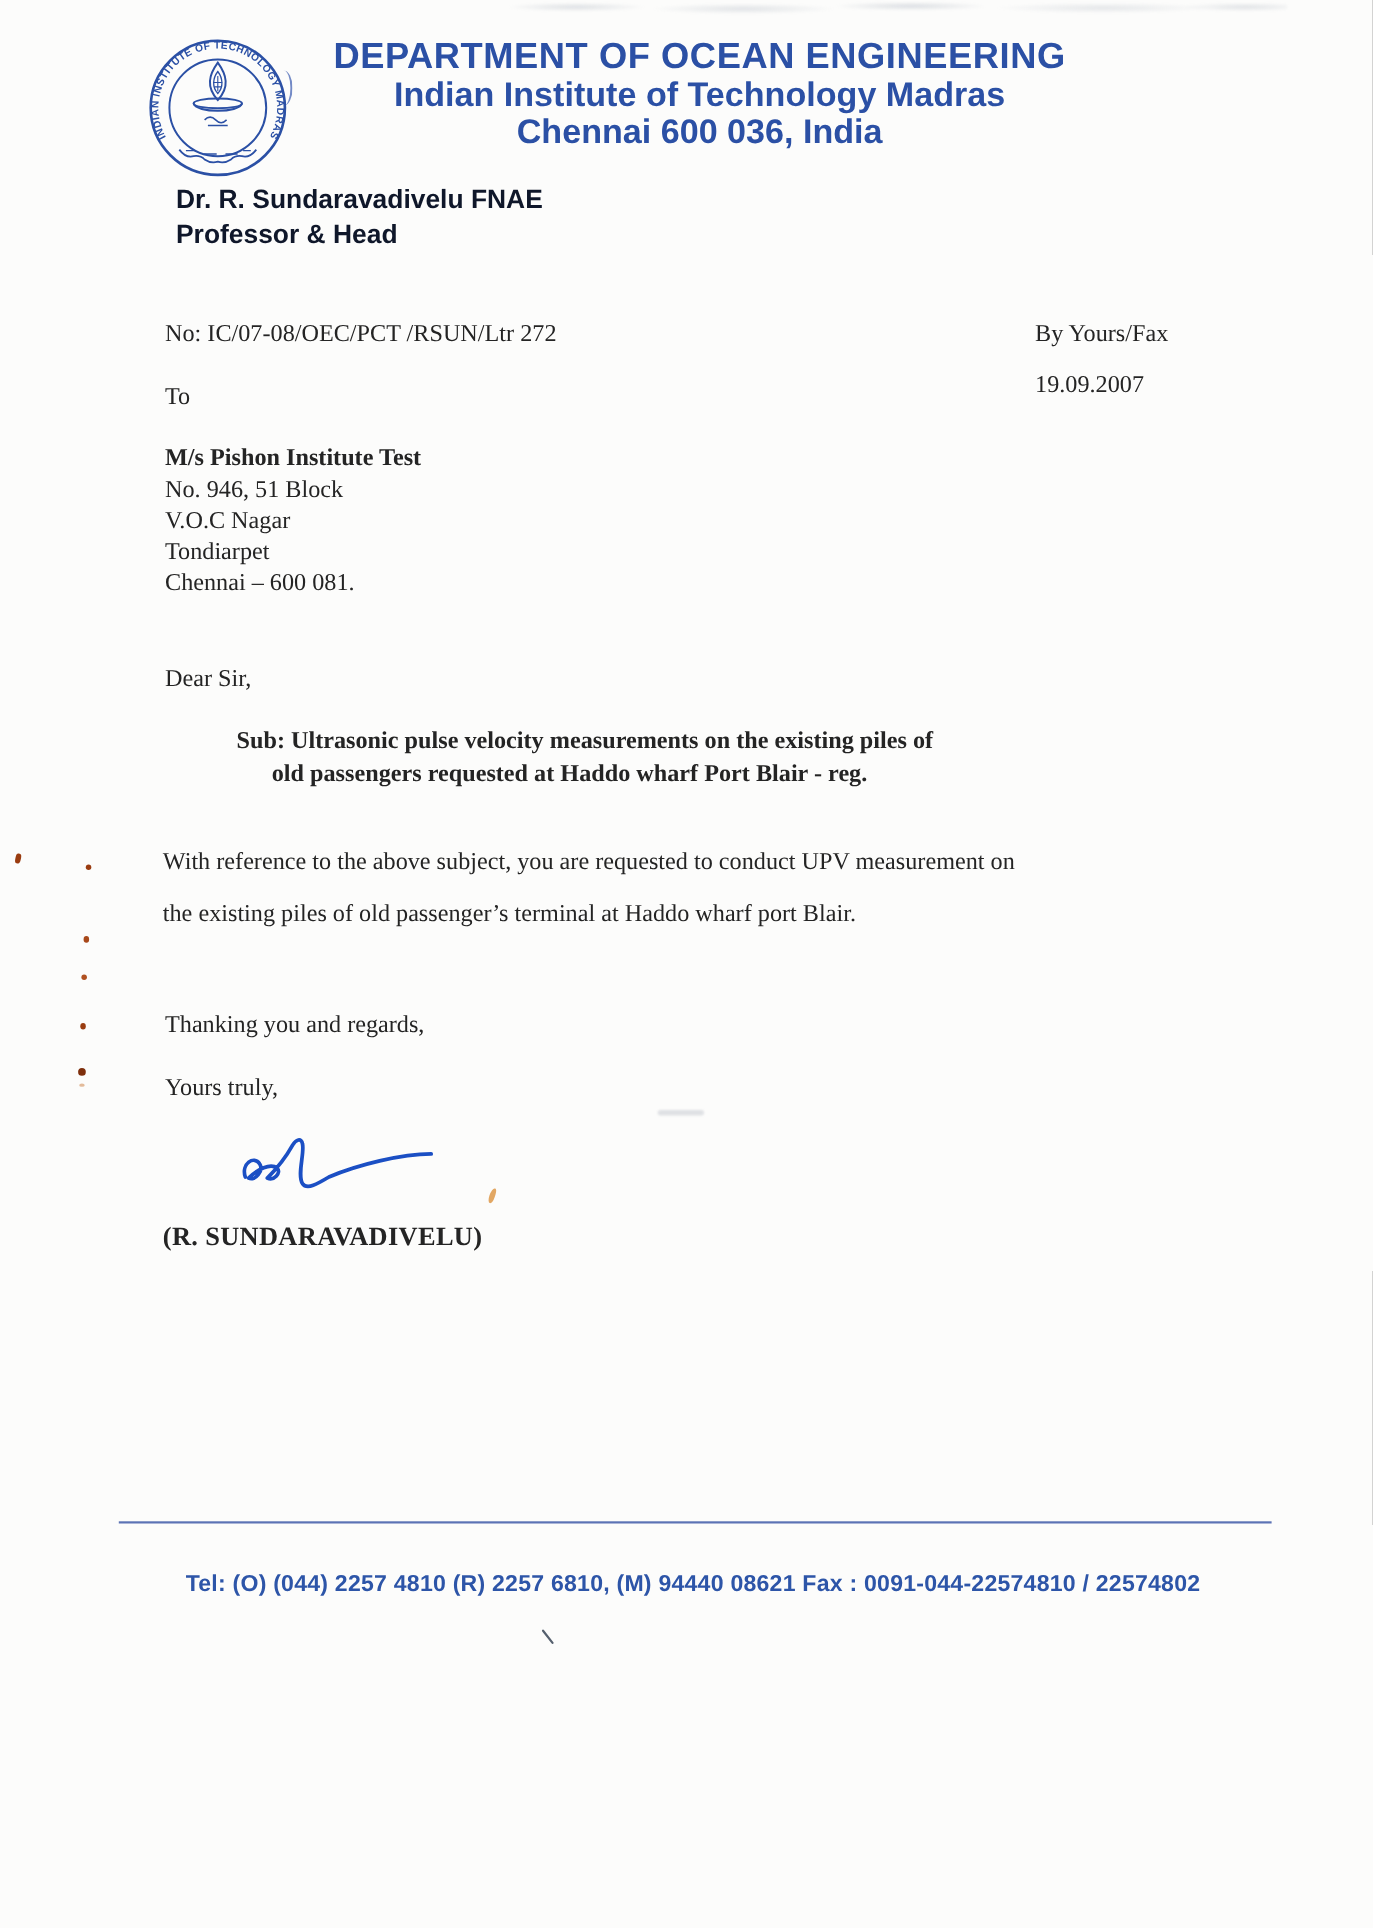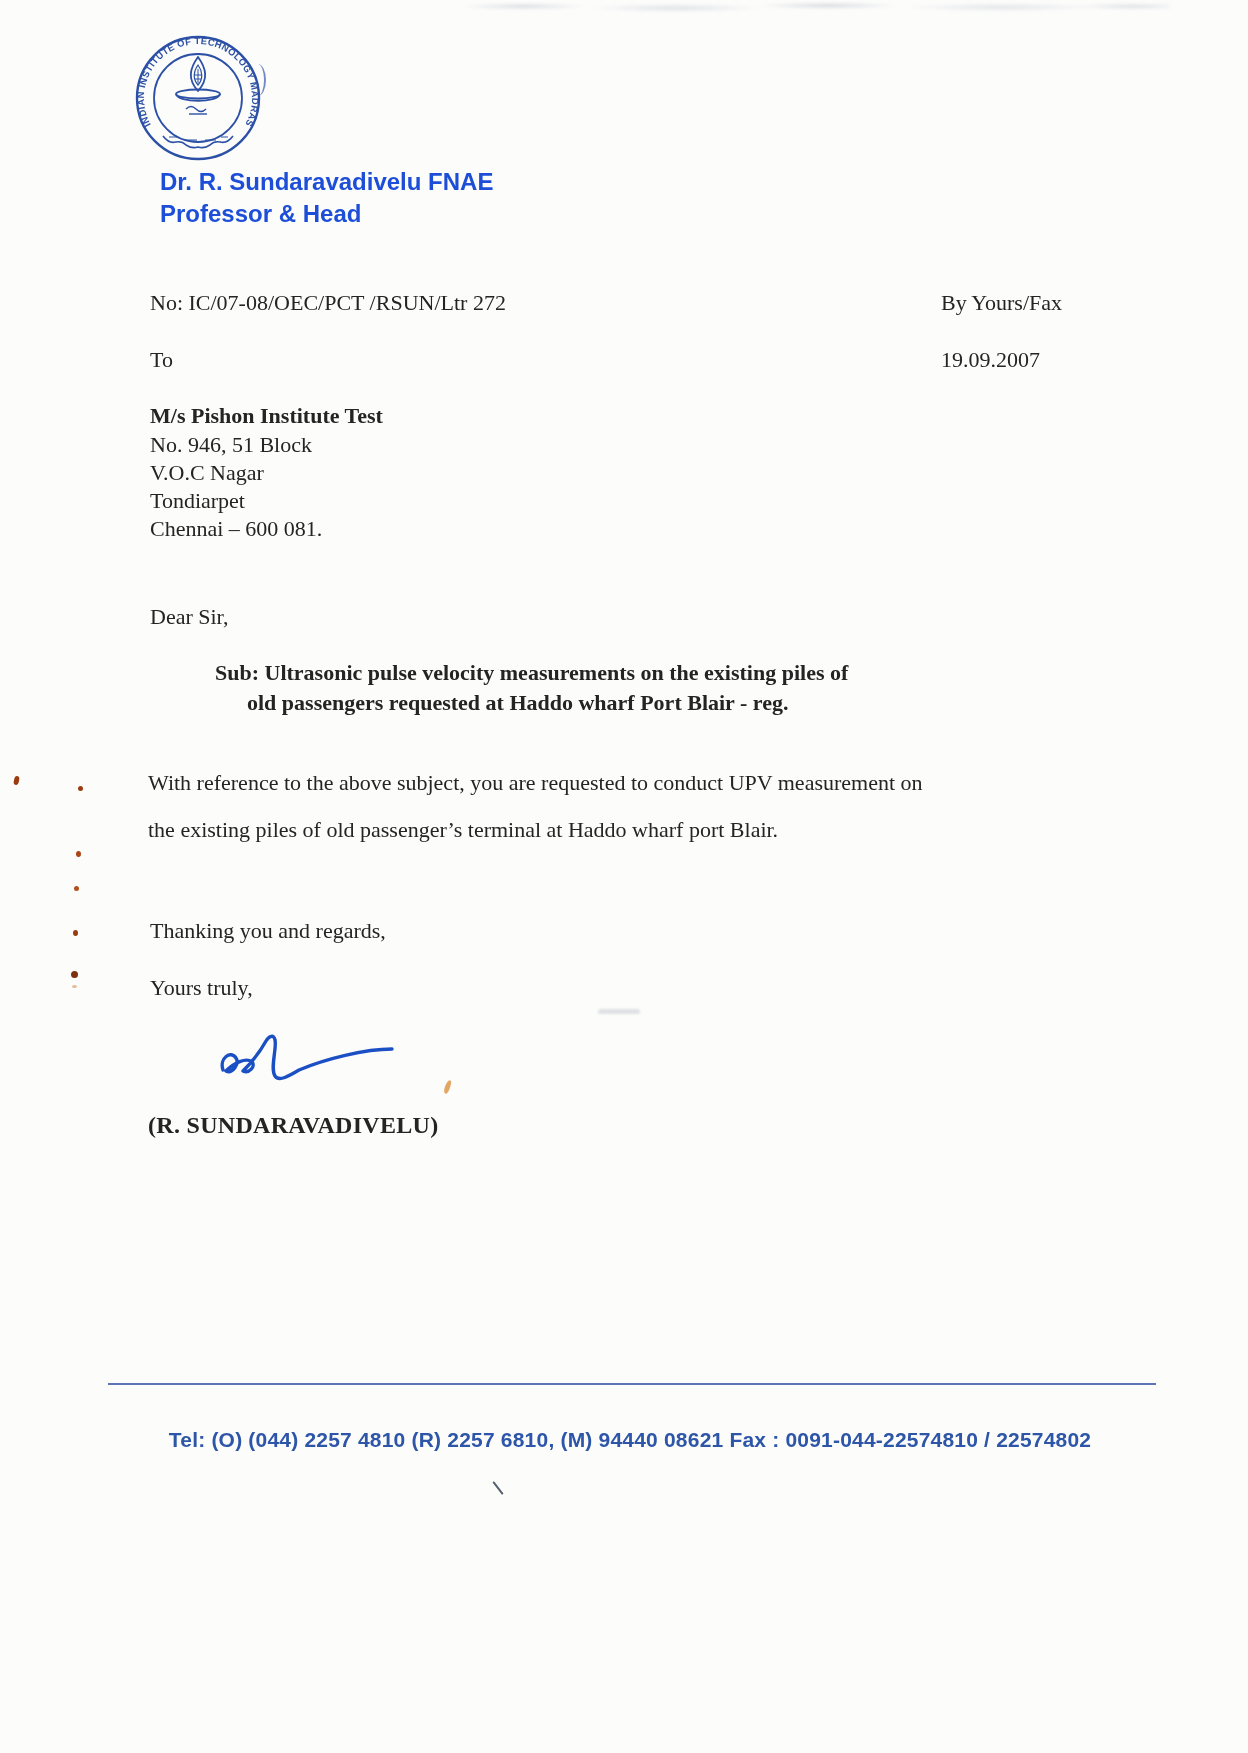--- a/index.html
+++ b/index.html
@@ -7,21 +7,21 @@
     position:relative;
     width:1248px;height:1753px;
     margin:0 auto;
     background:#fcfcfb;
     overflow:hidden;
     font-family:"Liberation Serif", serif;
     color:#242424;
   }
   .abs{position:absolute;}
   .sans{font-family:"Liberation Sans", sans-serif;}
-  .blue{color:#1d4ed8;}
+  .blue{color:#0f172a;}
   .bold{font-weight:bold;}
 
   
   .smudge-top{
     left:410px;top:0;width:760px;height:16px;
     background:
       radial-gradient(ellipse 90px 6px at 15% 40%, rgba(150,160,175,.28), transparent 70%),
       radial-gradient(ellipse 120px 7px at 35% 50%, rgba(150,160,175,.25), transparent 70%),
       radial-gradient(ellipse 100px 6px at 55% 35%, rgba(150,160,175,.3), transparent 70%),
       radial-gradient(ellipse 140px 7px at 78% 45%, rgba(150,160,175,.22), transparent 70%),
@@ -112,29 +112,34 @@
         <path d="M 43 61 C 45 70 85 70 87 61" stroke-width="1.8"></path>
 
         <path d="M 53 76 q 5 -5 10 0 q 5 5 10 0" stroke-width="1.4"></path>
         <path d="M 56 81 h 18" stroke-width="1.4"></path>
       </g>
     </svg>
   </div>
 
   <div class="abs paren-artifact"></div>
 
+  <div class="abs dept-block">
+    <div class="dept-line1">DEPARTMENT OF OCEAN ENGINEERING</div>
+    <div class="dept-line2">Indian Institute of Technology Madras</div>
+    <div class="dept-line3">Chennai 600 036, India</div>
+  </div>
 
   <div class="abs sans blue bold author-name">Dr. R. Sundaravadivelu FNAE</div>
   <div class="abs sans blue bold author-title">Professor &amp; Head</div>
 
   <div class="abs ref-row" style="left:150px;top:290px;text-align:center;">No: IC/07-08/OEC/PCT /RSUN/Ltr 272</div>
   <div class="abs ref-row" style="left:941px;top:290px;">By Yours/Fax</div>
 
   <div class="abs ref-row" style="left:150px;top:347px;">To</div>
-  <div class="abs ref-row" style="left:941px;top:347px;">19.09.2007</div>
+  <div class="abs ref-row" style="left:941px;top:336px;">19.09.2007</div>
 
   <div class="abs addr-line bold" style="left:150px;top:403px;">M/s Pishon Institute Test</div>
   <div class="abs addr-line" style="left:150px;top:432px;">No. 946, 51 Block</div>
   <div class="abs addr-line" style="left:150px;top:460px;">V.O.C Nagar</div>
   <div class="abs addr-line" style="left:150px;top:488px;">Tondiarpet</div>
   <div class="abs addr-line" style="left:150px;top:516px;">Chennai – 600 081.</div>
 
   <div class="abs body-line" style="left:150px;top:604px;">Dear Sir,</div>
 
   <div class="abs subject" style="left:215px;top:660px;">Sub: Ultrasonic pulse velocity measurements on the existing piles of</div>

